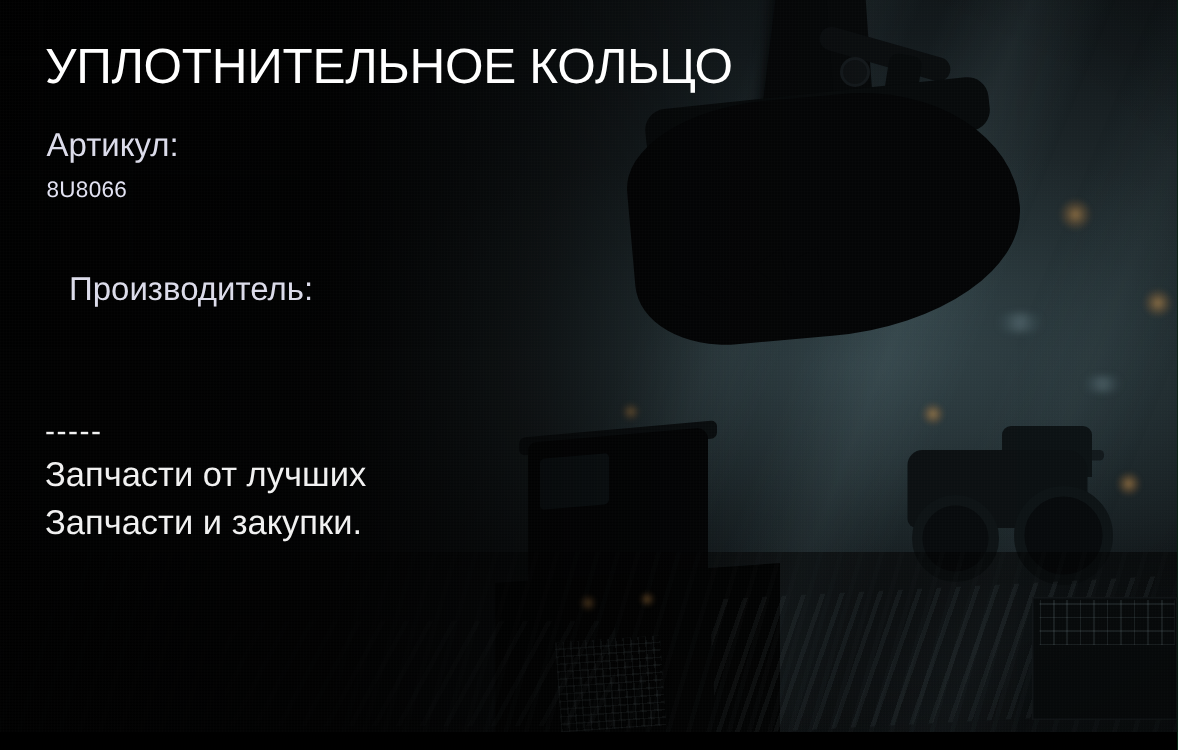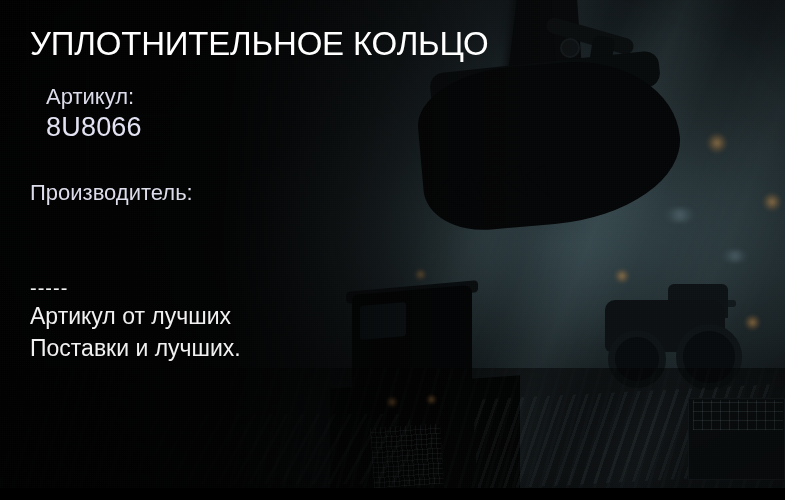--- a/index.html
+++ b/index.html
@@ -251,30 +251,30 @@
     position: absolute;
     top: 24px;
     left: 0;
     font-size: 33px;
     line-height: 40px;
     letter-spacing: -0.2px;
     color: #ffffff;
     white-space: nowrap;
   }
 
-  .block-article { position: absolute; top: 82px; left: 16px; }
-  .block-maker   { position: absolute; top: 178px; left: 0; }
+  .block-article { position: absolute; top: 82px; left: 1px; }
+  .block-maker   { position: absolute; top: 178px; left: 16px; }
 
   .label {
     font-size: 22px;
     line-height: 30px;
     color: #dcdcea;
   }
   .value {
-    font-size: 27px;
+    font-size: 15px;
     line-height: 30px;
     color: #e2e2f2;
     letter-spacing: .2px;
   }
 
   .divider {
     position: absolute;
     top: 278px;
     left: 0;
     font-size: 20px;
@@ -366,18 +366,18 @@
       <div class="value">8U8066</div>
     </div>
 
     <div class="block-maker">
       <div class="label">Производитель:</div>
     </div>
 
     <div class="divider">-----</div>
 
     <div class="promo">
-      <div>Артикул от лучших</div>
-      <div>Поставки и лучших.</div>
+      <div>Запчасти от лучших</div>
+      <div>Запчасти и закупки.</div>
     </div>
 
   </div>
 </div>
 
 </body></html>

